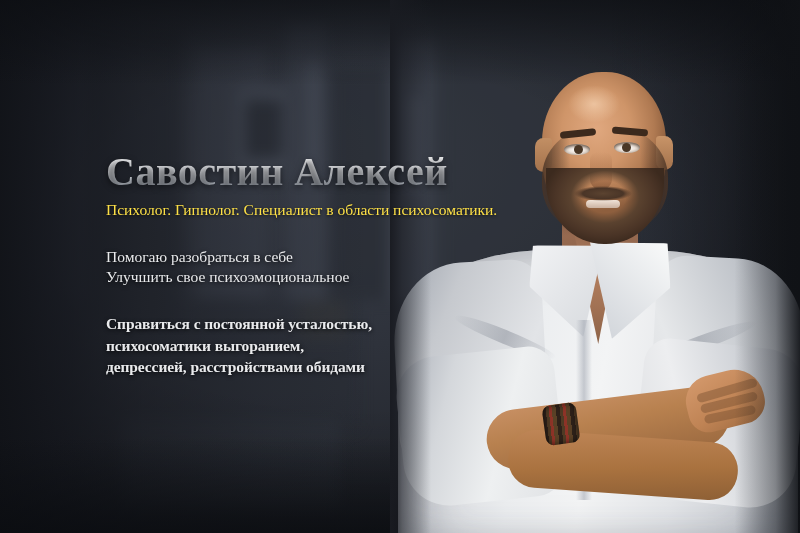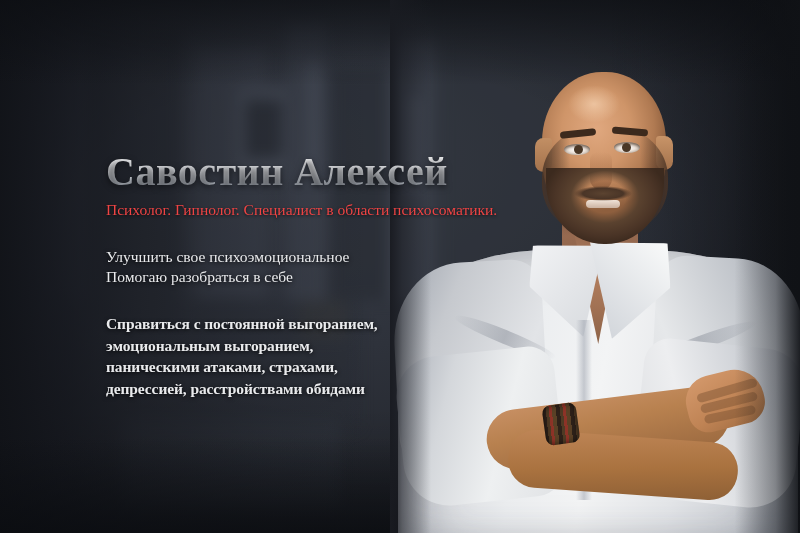--- a/index.html
+++ b/index.html
@@ -282,21 +282,21 @@
     color: transparent;
     -webkit-text-fill-color: transparent;
     text-shadow: 0 2px 6px rgba(0,0,0,.55);
     white-space: nowrap;
   }
   .subhead {
     margin: 4px 0 0 0;
     font-family: "Liberation Serif", "DejaVu Serif", serif;
     font-size: 15.5px;
     line-height: 19px;
-    color: #ef4444;
+    color: #fde047;
     text-shadow: 0 1px 3px rgba(0,0,0,.7);
     max-width: 400px;
   }
   .para {
     margin: 0;
     font-family: "Liberation Serif", "DejaVu Serif", serif;
     color: #e9eaec;
     text-shadow: 0 1px 4px rgba(0,0,0,.85);
   }
   #para-help {
@@ -388,26 +388,25 @@
     <div class="person-edge"></div>
   </div>
 
   <div id="copy">
 
     <h1 class="headline">Савостин Алексей</h1>
 
     <p class="subhead">Психолог. Гипнолог. Специалист в области психосоматики.</p>
 
     <p class="para" id="para-help">
+      <span class="ln">Помогаю разобраться в себе</span>
       <span class="ln">Улучшить свое психоэмоциональное</span>
-      <span class="ln">Помогаю разобраться в себе</span>
     </p>
 
     <p class="para" id="para-issues">
-      <span class="ln">Справиться с постоянной выгоранием,</span>
-      <span class="ln">эмоциональным выгоранием,</span>
-      <span class="ln">паническими атаками, страхами,</span>
+      <span class="ln">Справиться с постоянной усталостью,</span>
+      <span class="ln">психосоматики выгоранием,</span>
       <span class="ln">депрессией, расстройствами обидами</span>
     </p>
 
   </div>
 
 </div>
 
 </body></html>

